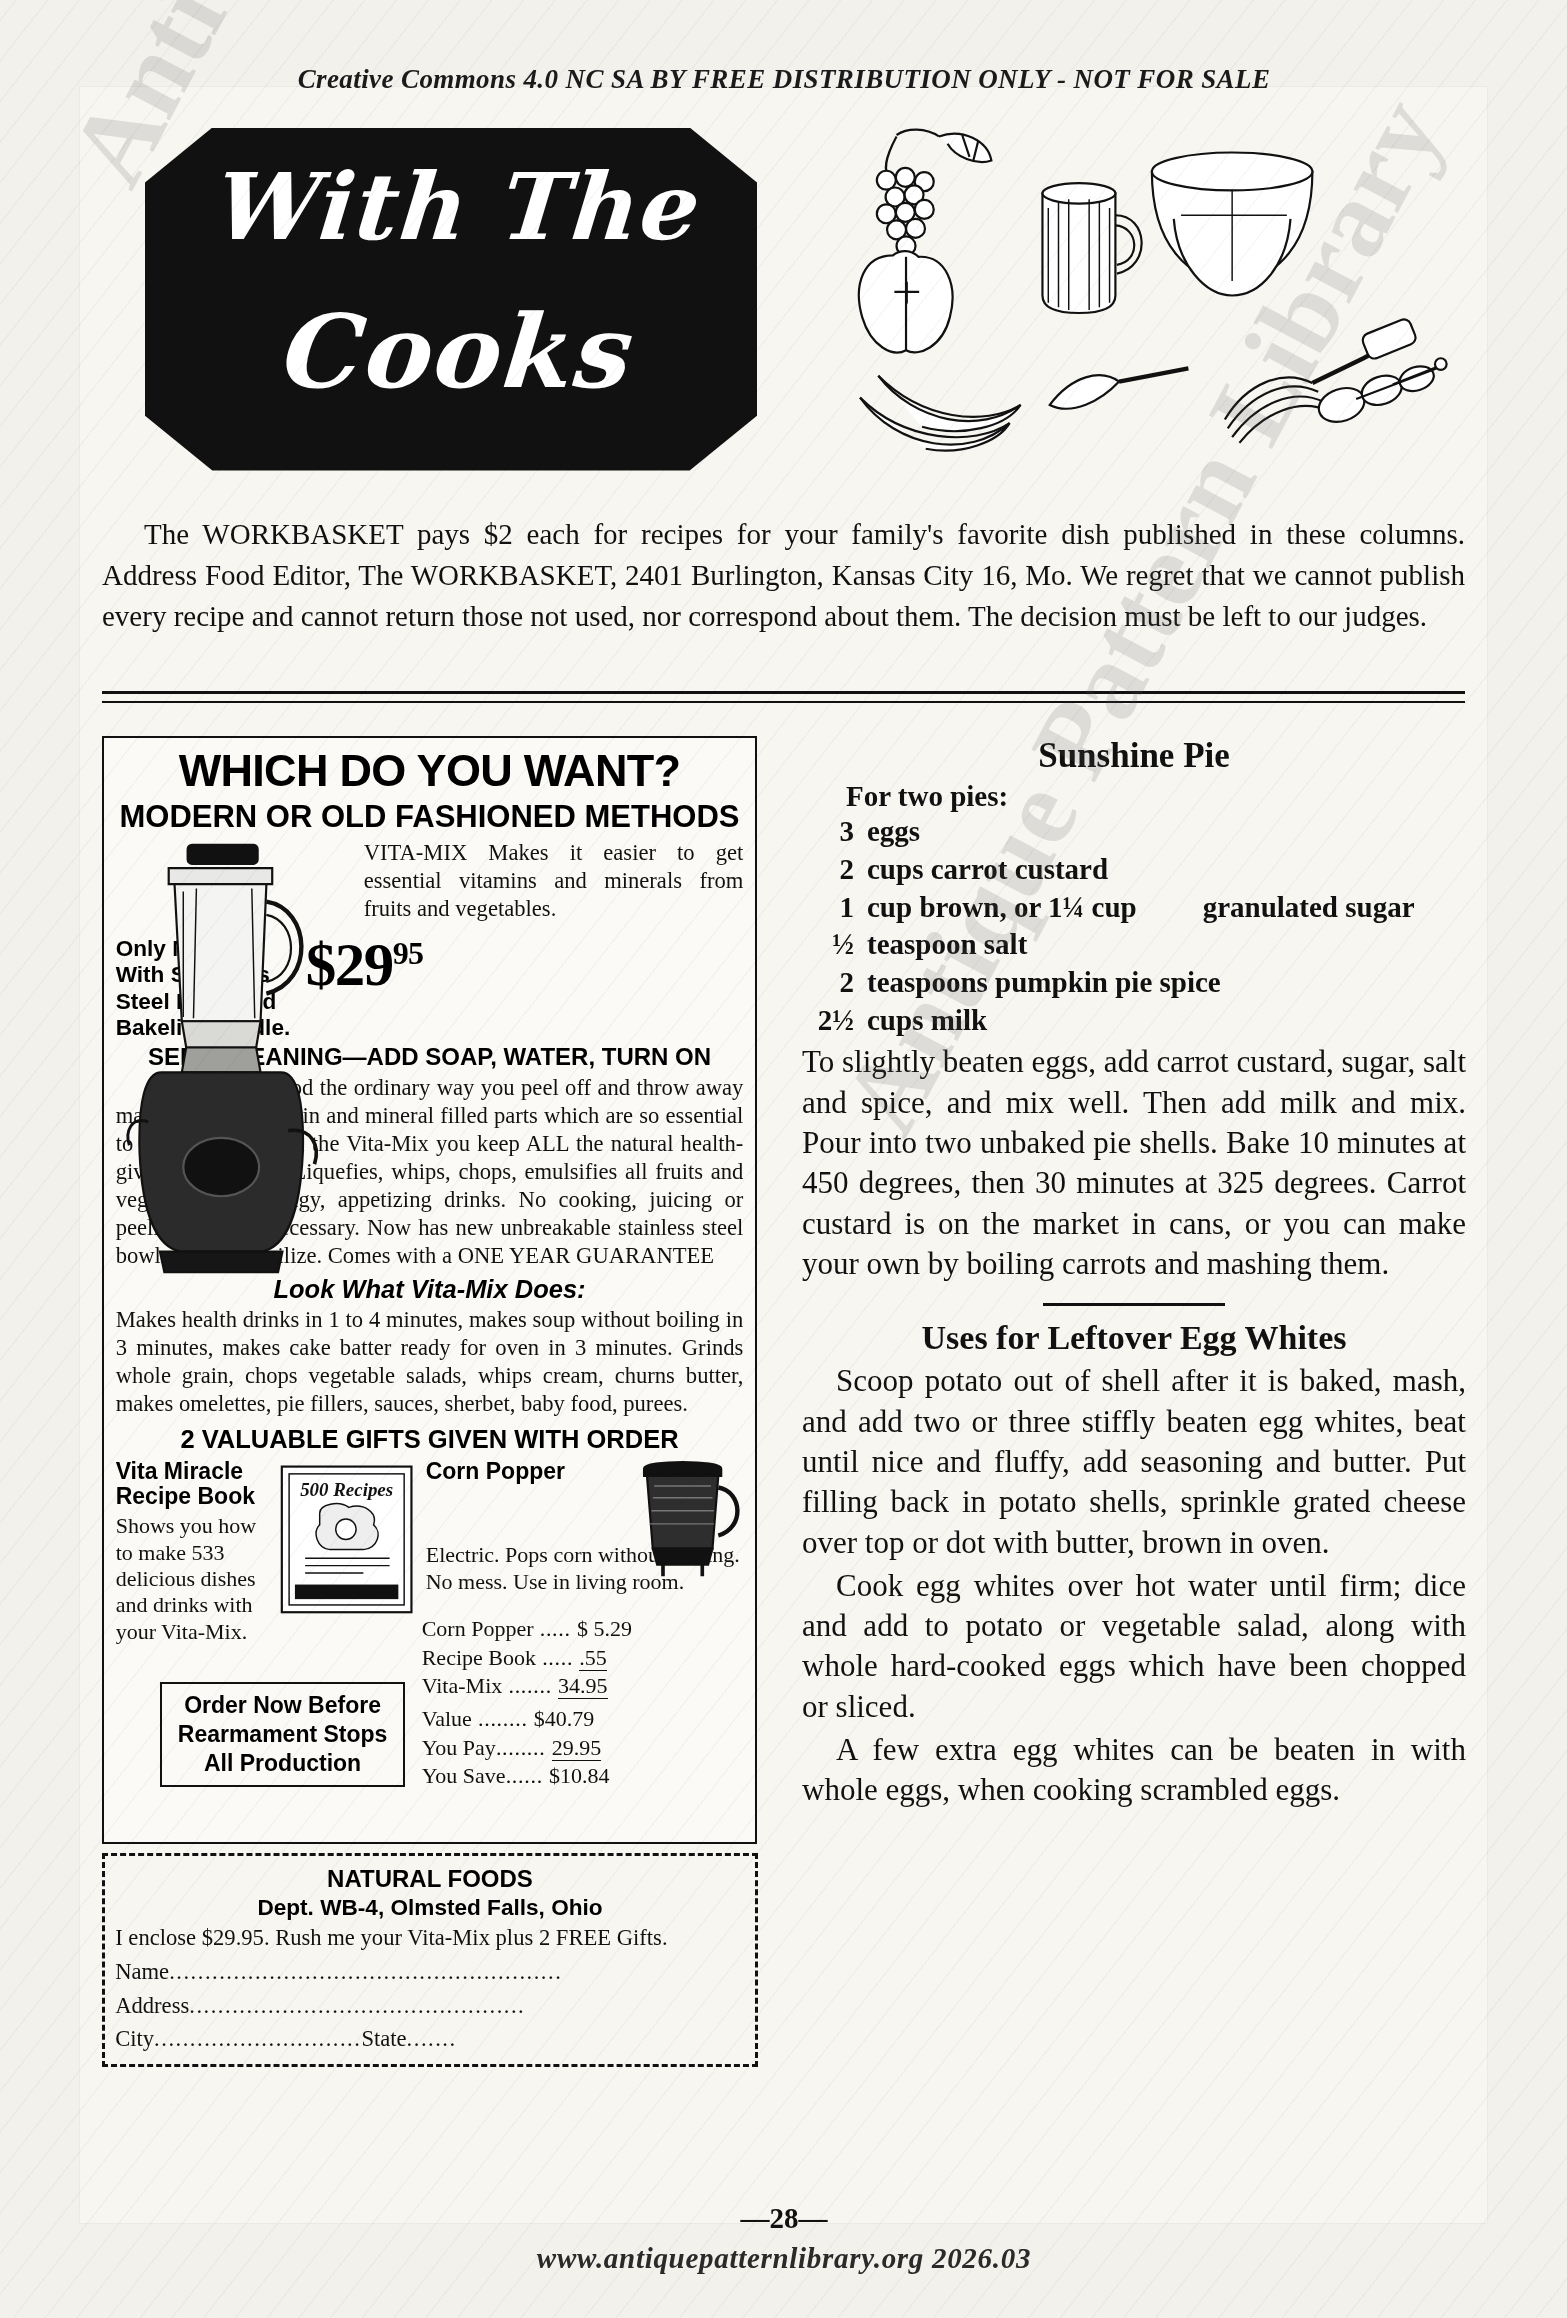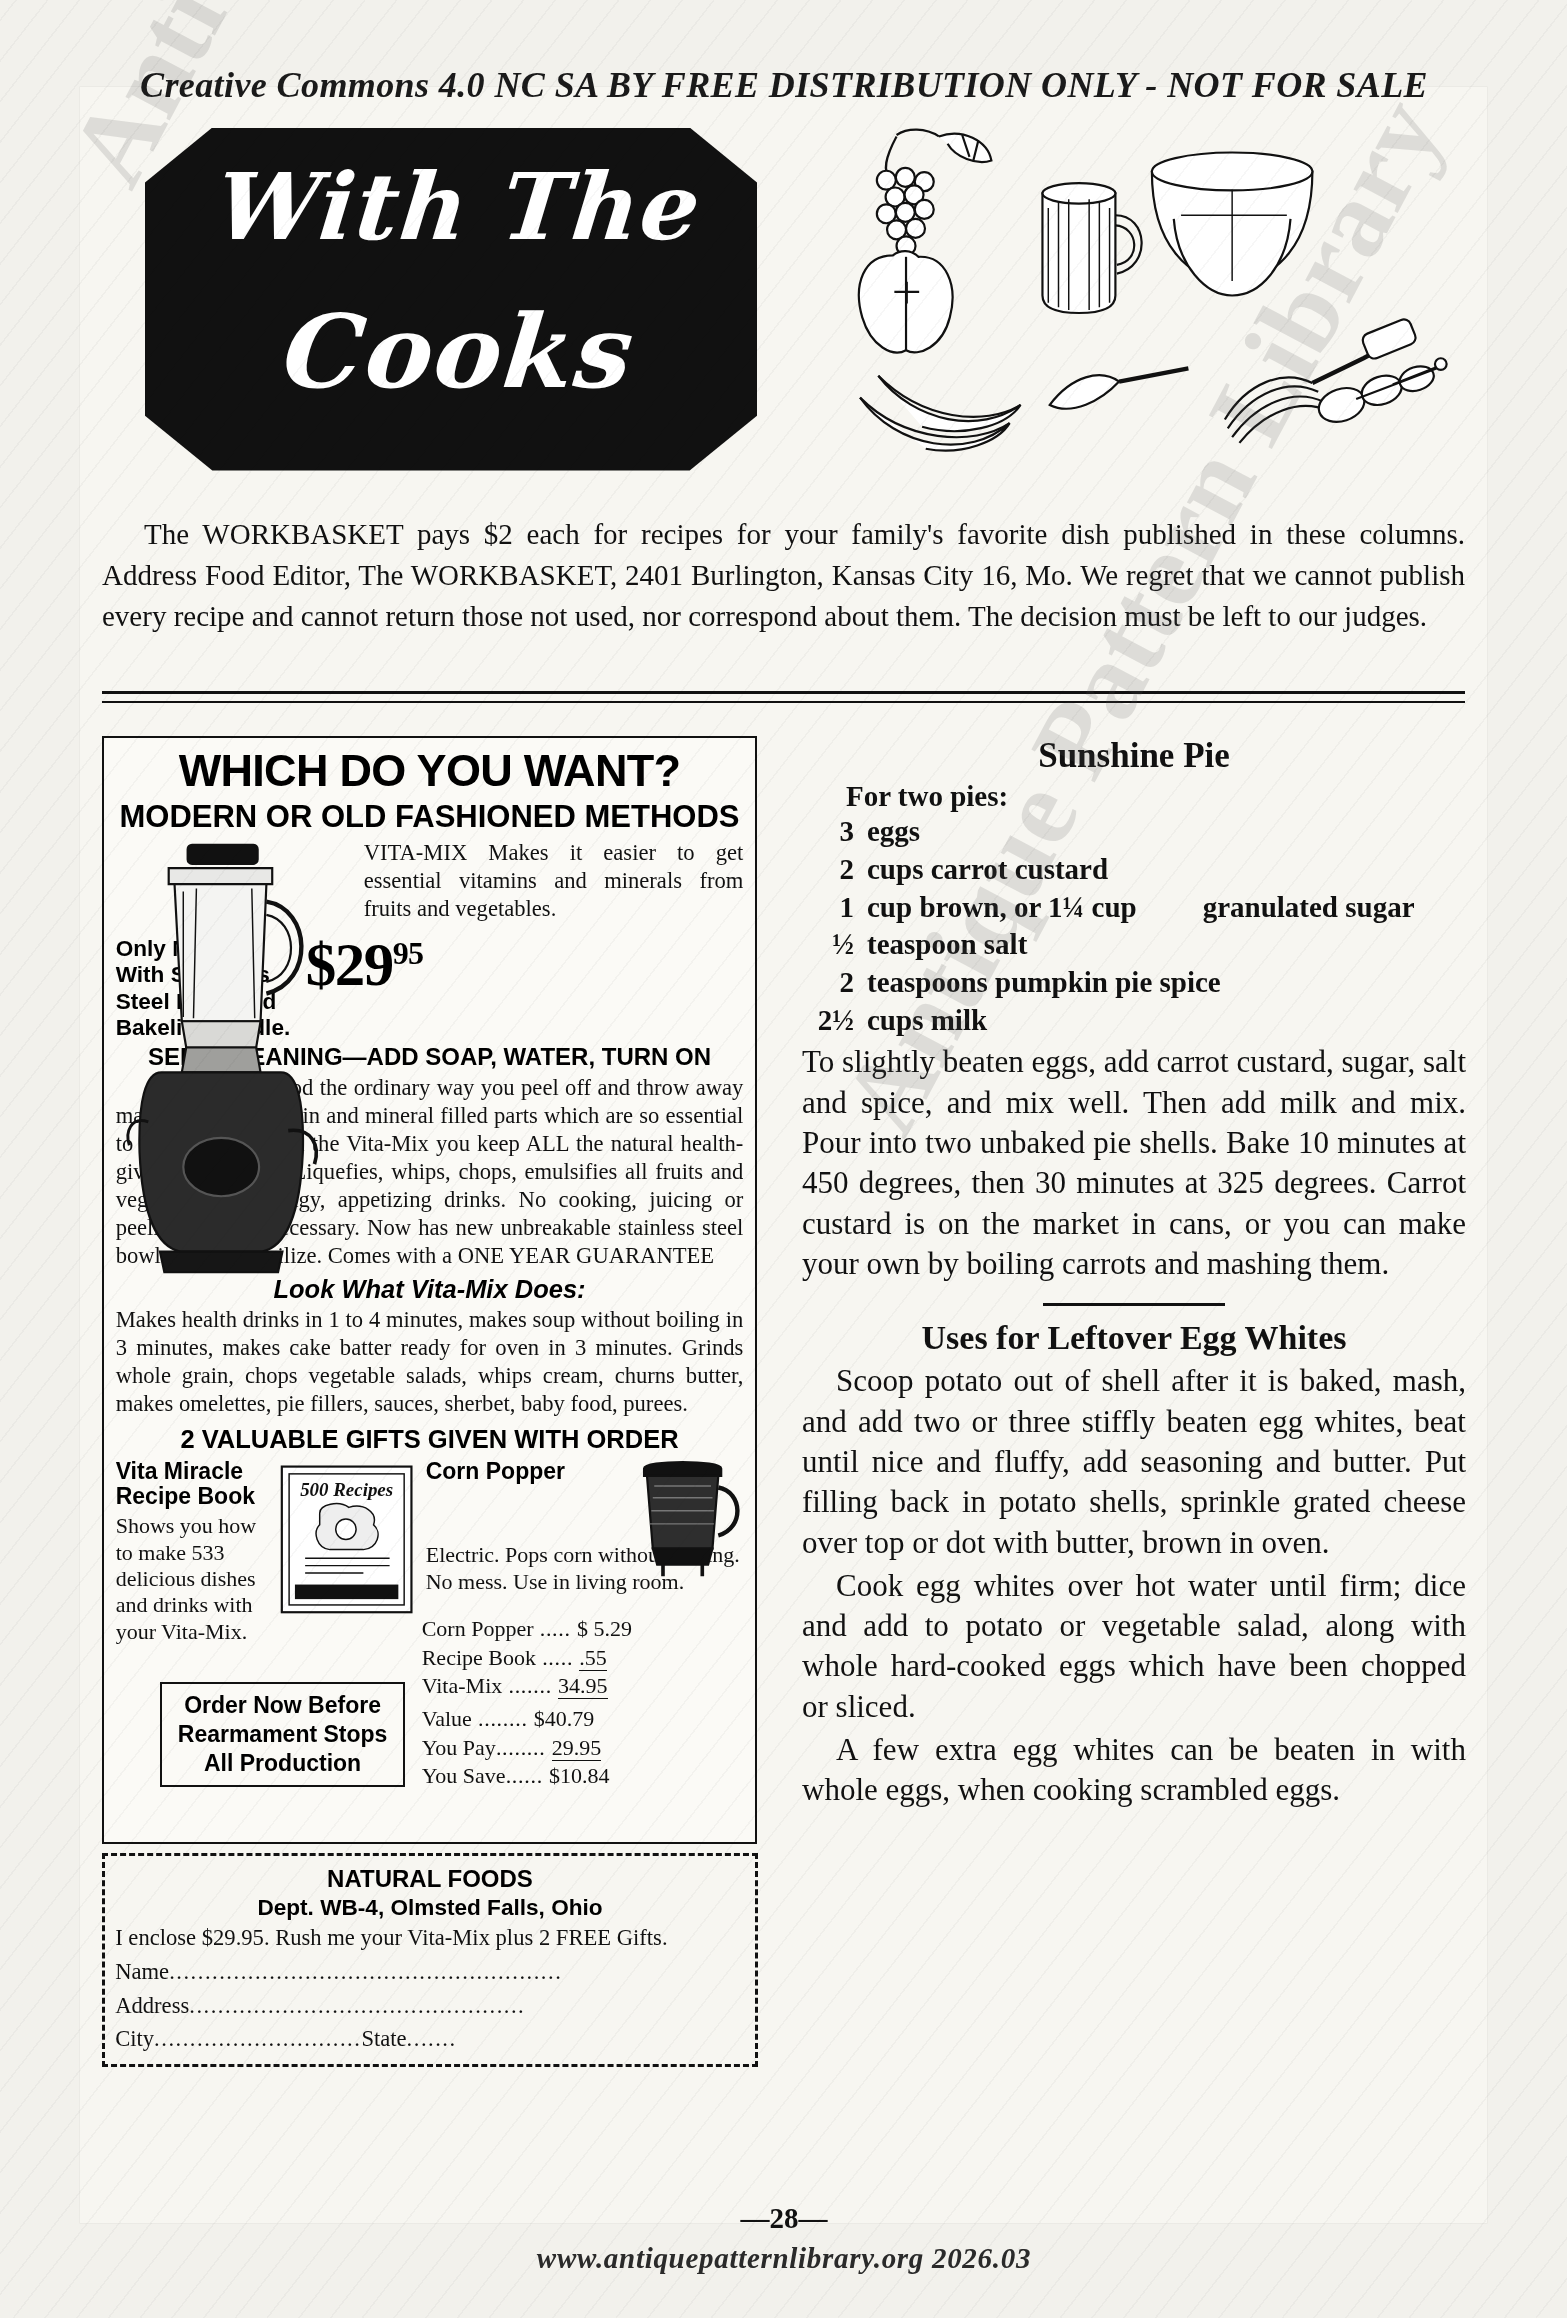--- a/index.html
+++ b/index.html
@@ -22,21 +22,21 @@
   }
   .paper{
     position:absolute;left:80px;top:87px;width:1407px;height:2136px;
     background:#f7f6f1;
     box-shadow:0 0 0 0.7px rgba(0,0,0,0.04);
   }
   .cc-line{
     position:absolute;left:0;right:0;top:64px;text-align:center;
     font-family:"Liberation Serif", serif;
     font-style:italic;font-weight:700;
-    font-size:36px;letter-spacing:0.4px;color:#1a1a1a;
+    font-size:27px;letter-spacing:0.4px;color:#1a1a1a;
     z-index:6;
   }
 
   
   .masthead{position:absolute;left:109px;top:113px;width:1349px;height:379px;}
   .octagon{
     position:absolute;left:36px;top:14.6px;width:612px;height:343px;
     background:#111;
     clip-path:polygon(11% 0%, 89% 0%, 100% 16%, 100% 84%, 89% 100%, 11% 100%, 0% 84%, 0% 16%);
   }

